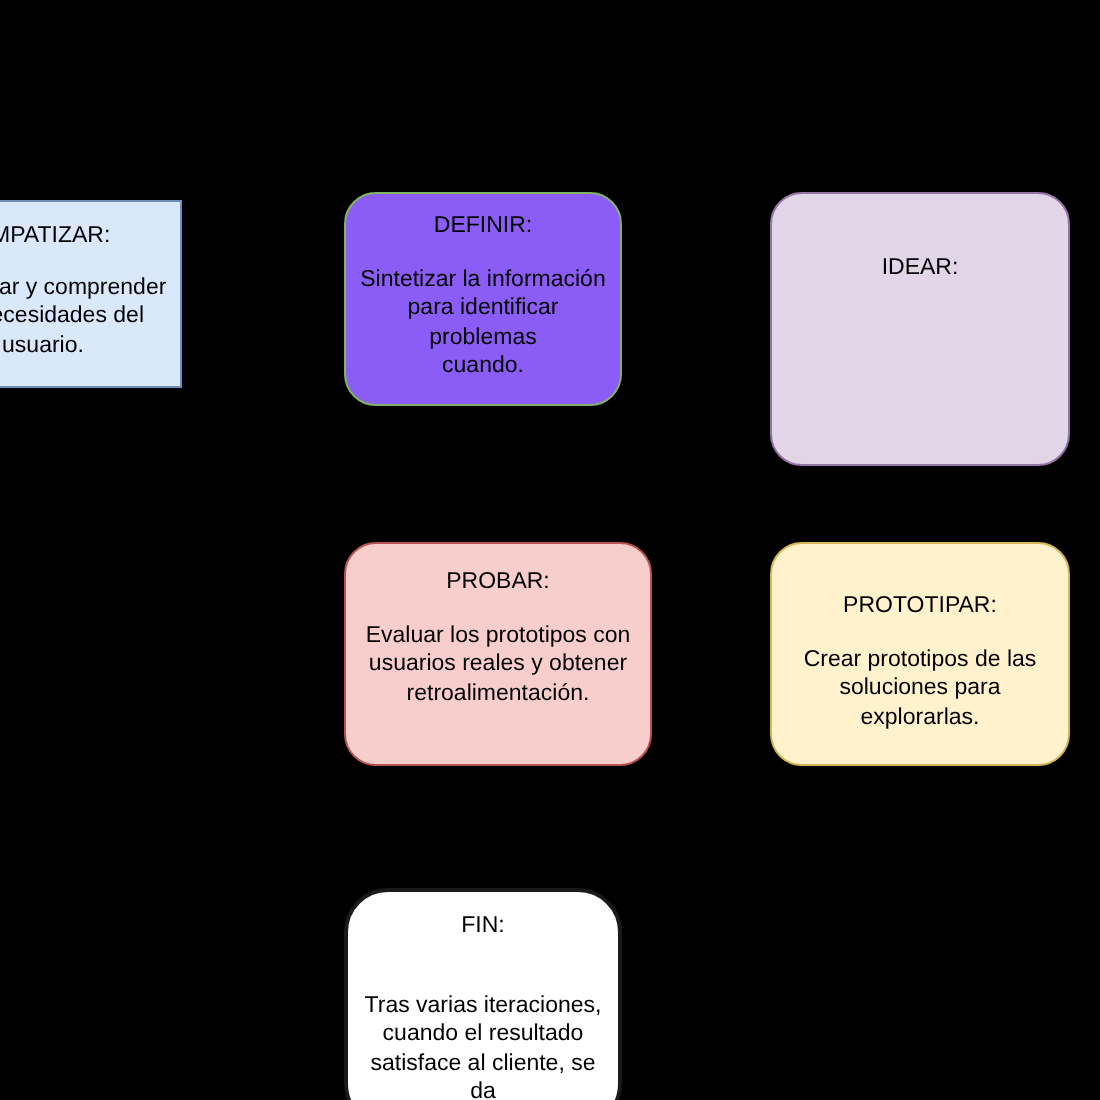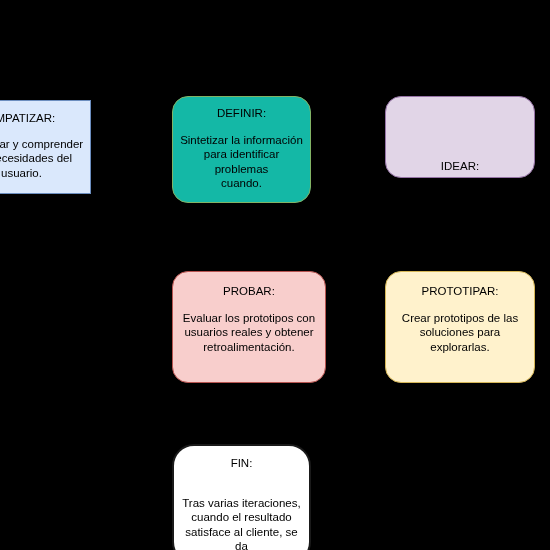--- a/index.html
+++ b/index.html
@@ -48,38 +48,38 @@
     padding-top: 10px;
   }
   .n-empatizar .title { margin-bottom: 11px; }
 
   
   .n-definir {
     left: 172px;
     top: 96px;
     width: 139px;
     height: 107px;
-    background: #14b8a6;
+    background: #8b5cf6;
     border: 1.6px solid #82b366;
     border-radius: 16px;
     justify-content: flex-start;
     padding-top: 9px;
   }
   .n-definir .title { margin-bottom: 12px; }
 
   
   .n-idear {
     left: 385px;
     top: 96px;
     width: 150px;
-    height: 82px;
+    height: 137px;
     background: #e1d5e7;
     border: 1.6px solid #9673a6;
     border-radius: 16px;
-    justify-content: flex-end;
+    justify-content: flex-start;
     padding-top: 30px;
   }
 
   
   .n-probar {
     left: 172px;
     top: 271px;
     width: 154px;
     height: 112px;
     background: #f8cecc;
@@ -93,21 +93,21 @@
   
   .n-prototipar {
     left: 385px;
     top: 271px;
     width: 150px;
     height: 112px;
     background: #fff2cc;
     border: 1.8px solid #d6b656;
     border-radius: 16px;
     justify-content: flex-start;
-    padding-top: 12px;
+    padding-top: 24px;
   }
   .n-prototipar .title { margin-bottom: 12px; }
 
   
   .n-fin {
     left: 172px;
     top: 444px;
     width: 139px;
     height: 120px;
     background: #ffffff;

